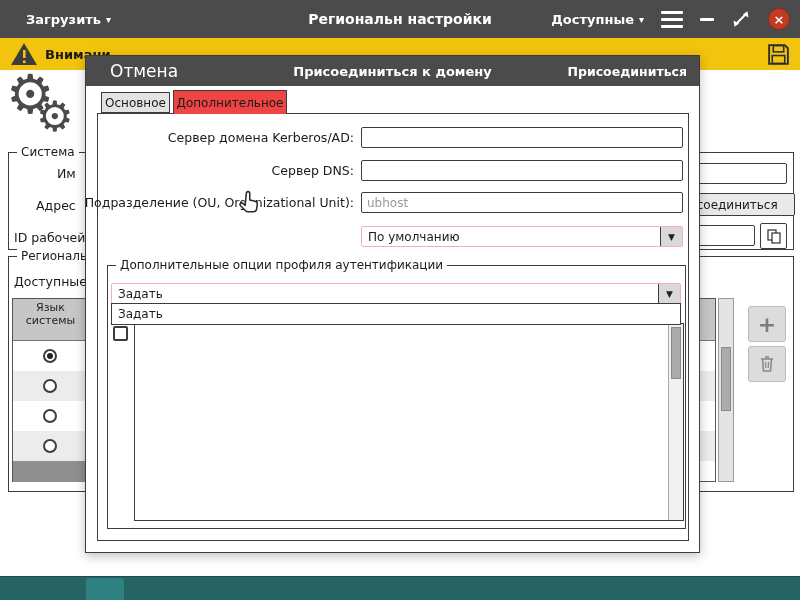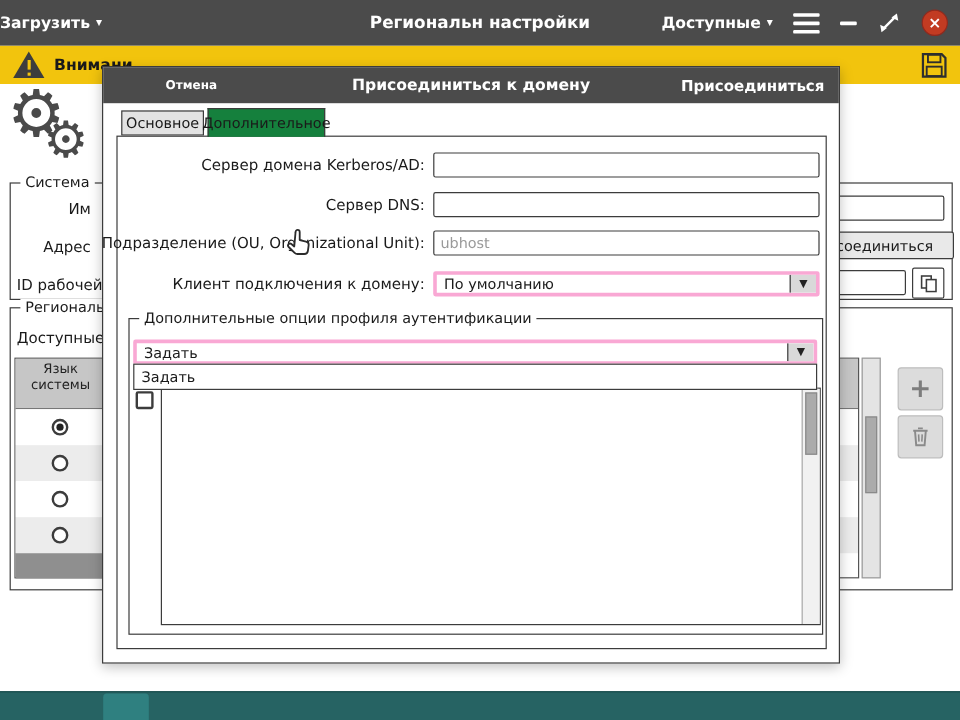--- a/index.html
+++ b/index.html
@@ -2,21 +2,21 @@
 <html style="--topbar-bg: #4b4b4b; --warning-bg: #f2c40d; --close-red: #c23b22; --teal-bar: #266363; --teal-tab: #2f8080;"><head>
 <meta charset="utf-8">
 <style>
 *{box-sizing:border-box;margin:0;padding:0}
 html,body{width:800px;height:600px}
 body{position:relative;font-family:"DejaVu Sans","Liberation Sans",sans-serif;background:#fff;overflow:hidden;color:#1a1a1a}
 
 
 .topbar{position:absolute;left:0;top:0;width:800px;height:38px;background:var(--topbar-bg,#4b4b4b);display:flex;align-items:center;z-index:3}
 .tb-btn{color:#fff;font-size:13px;font-weight:bold;display:flex;align-items:center;gap:5px;cursor:pointer}
-.tb-load{margin-left:0}
+.tb-load{margin-left:26px}
 .tb-title{position:absolute;left:0;right:0;text-align:center;color:#fff;font-size:14px;font-weight:bold;pointer-events:none}
 .tb-right{margin-left:auto;display:flex;align-items:center;gap:17px;margin-right:10px}
 .caret{font-size:10px}
 .hamburger{display:flex;flex-direction:column;gap:4px;width:22px}
 .hamburger i{display:block;height:3px;background:#fff;border-radius:1px}
 .min-bar{width:14px;height:3px;background:#fff;border-radius:1px}
 .close-btn{width:22px;height:22px;border-radius:50%;background:var(--close-red,#c23b22);color:#fff;font-size:13px;font-weight:bold;display:flex;align-items:center;justify-content:center;border:1px solid #8f2a1e}
 
 
 .warnbar{position:absolute;left:0;top:38px;width:800px;height:32px;background:var(--warning-bg,#f2c40d);display:flex;align-items:center;z-index:2}
@@ -44,29 +44,29 @@
 .dark-strip{position:absolute;left:0;top:162px;width:76px;height:21px;background:#8f8f8f}
 .sq-btn{position:absolute;width:38px;height:36px;background:#dcdcdc;border:1px solid #bdbdbd;border-radius:3px;display:flex;align-items:center;justify-content:center;color:#7d7d7d}
 .vscroll{position:absolute;background:#e4e4e4;border:1px solid #9a9a9a}
 .vthumb{position:absolute;background:#ababab;border:1px solid #8a8a8a}
 .tealbar{position:absolute;left:0;top:576px;width:800px;height:24px;background:var(--teal-bar,#266363);border-top:1px solid #1a4d4d;z-index:2}
 .tealtab{position:absolute;left:86px;top:578px;width:38px;height:22px;background:var(--teal-tab,#2f8080);border-radius:3px 3px 0 0;z-index:2}
 
 
 .modal{position:absolute;left:85px;top:55px;width:615px;height:498px;background:#fff;border:1px solid #3c3c3c;z-index:10;box-shadow:0 3px 10px rgba(0,0,0,.25)}
 .m-head{position:absolute;left:0;top:0;right:0;height:30px;background:var(--topbar-bg,#4b4b4b);color:#fff;display:flex;align-items:center}
-.m-cancel{margin-left:52px;font-size:10px;font-weight:bold}
+.m-cancel{margin-left:24px;font-size:17px;font-weight:normal}
 .m-title{position:absolute;left:0;right:0;text-align:center;font-size:13px;font-weight:bold;pointer-events:none}
 .m-join{margin-left:auto;margin-right:12px;font-size:12.5px;font-weight:bold}
 .panel{position:absolute;left:11px;top:57px;width:592px;height:428px;border:1px solid #3c3c3c;background:#fff}
 .tab{position:absolute;font-size:12px;display:flex;align-items:center;justify-content:center;border:1px solid #3c3c3c}
 .tab.inactive{left:15px;top:36px;width:69px;height:21px;background:#e3e3e3}
-.tab.active{left:87px;top:34px;width:98px;height:24px;background:#15803d;border-bottom:none;z-index:2}
+.tab.active{left:87px;top:34px;width:114px;height:24px;background:#ef4444;border-bottom:none;z-index:2}
 .m-label{position:absolute;right:345px;font-size:12.5px;white-space:nowrap}
-.combo{position:absolute;height:21px;border:3px solid #f9a8d4;border-radius:2px;background:#fff;font-size:12px;display:flex;align-items:center;overflow:hidden}
+.combo{position:absolute;height:21px;border:1px solid #f9a8d4;border-radius:2px;background:#fff;font-size:12px;display:flex;align-items:center;overflow:hidden}
 .combo .val{padding-left:6px;flex:1}
 .combo .dd{width:22px;height:100%;background:#d9d9d9;border-left:1px solid #3c3c3c;display:flex;align-items:center;justify-content:center;font-size:9px;color:#222}
 .dd-list{position:absolute;border:1px solid #3c3c3c;background:#fff;z-index:12}
 .dd-item{height:20px;line-height:20px;padding-left:6px;font-size:12px}
 .checkbox{position:absolute;width:15px;height:15px;border:2px solid #3c3c3c;background:#fff;border-radius:2px}
 .biglist{position:absolute;border:1px solid #3c3c3c;background:#fff}
 .cursor{position:absolute;left:236px;top:190px;z-index:30}
 </style>
 </head>
 <body>
@@ -188,21 +188,20 @@
 
   <span class="m-label" style="top:74px">Сервер домена Kerberos/AD:</span>
   <input class="inp" style="left: 275px; top: 71px; width: 322px;">
 
   <span class="m-label" style="top:107px">Сервер DNS:</span>
   <input class="inp" style="left: 275px; top: 104px; width: 322px;">
 
   <span class="m-label" style="top:139px">Подразделение (OU, Organizational Unit):</span>
   <input class="inp" style="left: 275px; top: 136px; width: 322px;" placeholder="ubhost">
 
-  <span class="m-label" style="top:173px">Клиент подключения к домену:</span>
   <div class="combo" style="left:275px;top:170px;width:322px">
     <span class="val">По умолчанию</span>
     <span class="dd">▼</span>
   </div>
 
   <div class="fieldset" style="left:21px;top:209px;width:579px;height:264px">
     <span class="legend">Дополнительные опции профиля аутентификации</span>
   </div>
 
   <div class="combo" style="left:25px;top:227px;width:570px">

